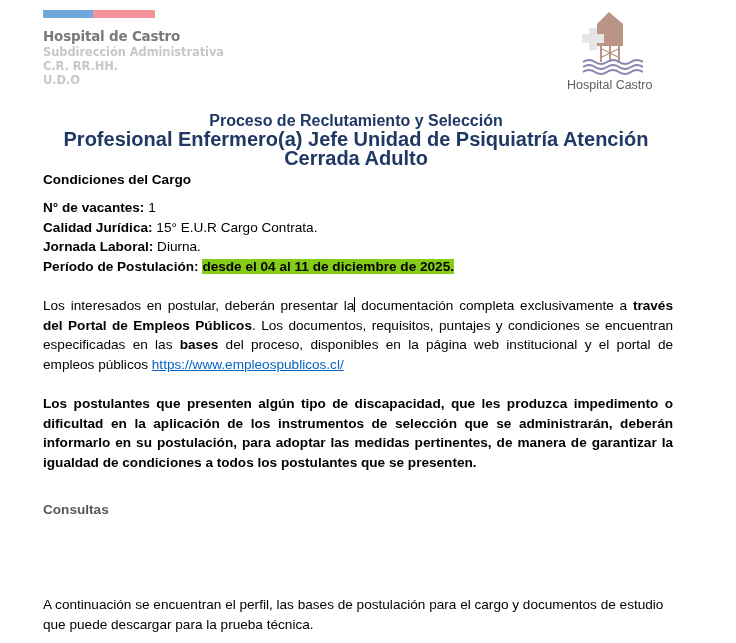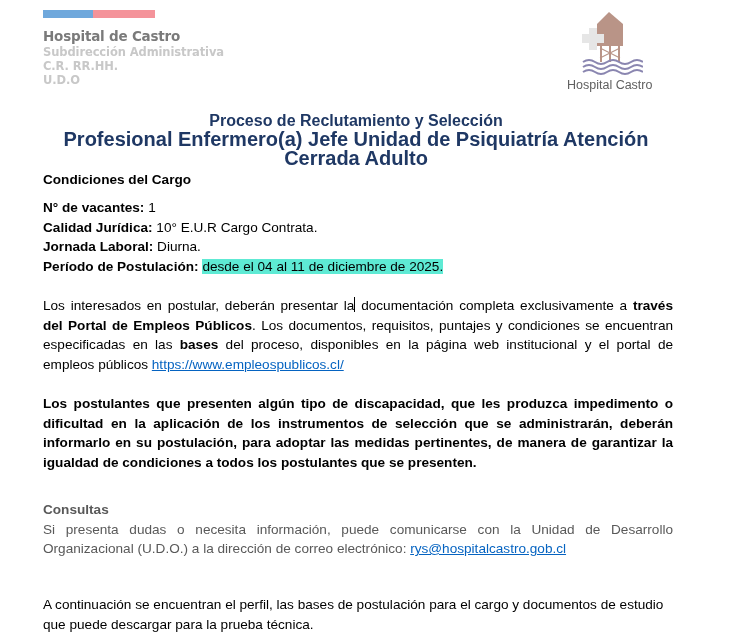--- a/index.html
+++ b/index.html
@@ -19,21 +19,21 @@
     .logo .logo-text { position: absolute; left: 2px; top: 70px; font-family: "Liberation Sans", sans-serif; font-size: 12.5px; color: #606060; white-space: nowrap; }
 
     .titles { position: absolute; left: 0; width: 684px; top: 112px; text-align: center; font-family: "Liberation Sans", sans-serif; font-weight: bold; color: #1f3864; }
     .titles .t1 { font-size: 16px; line-height: 18px; padding-left: 28px; }
     .titles .t2 { font-size: 20px; line-height: 19px; padding-left: 28px; }
 
     .body { position: absolute; left: 43px; width: 630px; font-family: "Liberation Sans", sans-serif; font-size: 13.6px; line-height: 19.5px; }
     .sec-head { top: 170px; font-weight: bold; }
     .conds { top: 198px; }
     .conds .row b { font-weight: bold; text-align: center; }
-    .hl { background: #5eead4; font-weight: normal; }
+    .hl { background: #84cc16; font-weight: bold; }
 
     .p1 { top: 296px; text-align: justify; }
     .p1 a, .p3 a { color: #0563c1; text-decoration: underline; }
     .p2 { top: 394px; font-weight: bold; text-align: justify; }
     .consultas { top: 500px; color: #595959; text-align: justify; }
     .consultas .h { font-weight: bold; }
     .p4 { top: 579px; margin-top: 16px; }
     .caret { display: inline-block; width: 1px; height: 15px; background: #000; vertical-align: -2px; }
   </style>
 </head>
@@ -74,27 +74,26 @@
 
 <div class="titles">
   <div class="t1">Proceso de Reclutamiento y Selección</div>
   <div class="t2">Profesional Enfermero(a) Jefe Unidad de Psiquiatría Atención Cerrada Adulto</div>
 </div>
 
 <div class="body sec-head">Condiciones del Cargo</div>
 
 <div class="body conds">
   <div class="row"><b>N° de vacantes:</b><span> 1</span></div>
-  <div class="row"><b>Calidad Jurídica:</b><span> 10° E.U.R Cargo Contrata.</span></div>
+  <div class="row"><b>Calidad Jurídica:</b><span> 15° E.U.R Cargo Contrata.</span></div>
   <div class="row"><b>Jornada Laboral:</b><span> Diurna.</span></div>
   <div class="row"><b>Período de Postulación:</b> <span class="hl">desde el 04 al 11 de diciembre de 2025.</span></div>
 </div>
 
 <div class="body p1"><span>Los interesados en postular, deberán presentar la</span><span class="caret"></span><span> documentación completa exclusivamente a </span><b>través del Portal de Empleos Públicos</b><span>. Los documentos, requisitos, puntajes y condiciones se encuentran especificadas en las </span><b>bases</b><span> del proceso, disponibles en la página web institucional y el portal de empleos públicos  </span><a>https://www.empleospublicos.cl/</a></div>
 
 <div class="body p2">Los postulantes que presenten algún tipo de discapacidad, que les produzca impedimento o dificultad en la aplicación de los instrumentos de selección que se administrarán, deberán informarlo en su postulación, para adoptar las medidas pertinentes, de manera de garantizar la igualdad de condiciones a todos los postulantes que se presenten.</div>
 
 <div class="body consultas">
   <div class="h">Consultas</div>
-  <div class="p3"><span>Si presenta dudas o necesita información, puede comunicarse con la Unidad de Desarrollo Organizacional (U.D.O.) a la dirección de correo electrónico: </span><a>rys@hospitalcastro.gob.cl</a></div>
 </div>
 
 <div class="body p4">A continuación se encuentran el perfil, las bases de postulación para el cargo y documentos de estudio que puede descargar para la prueba técnica.</div>
 
 </body></html>

